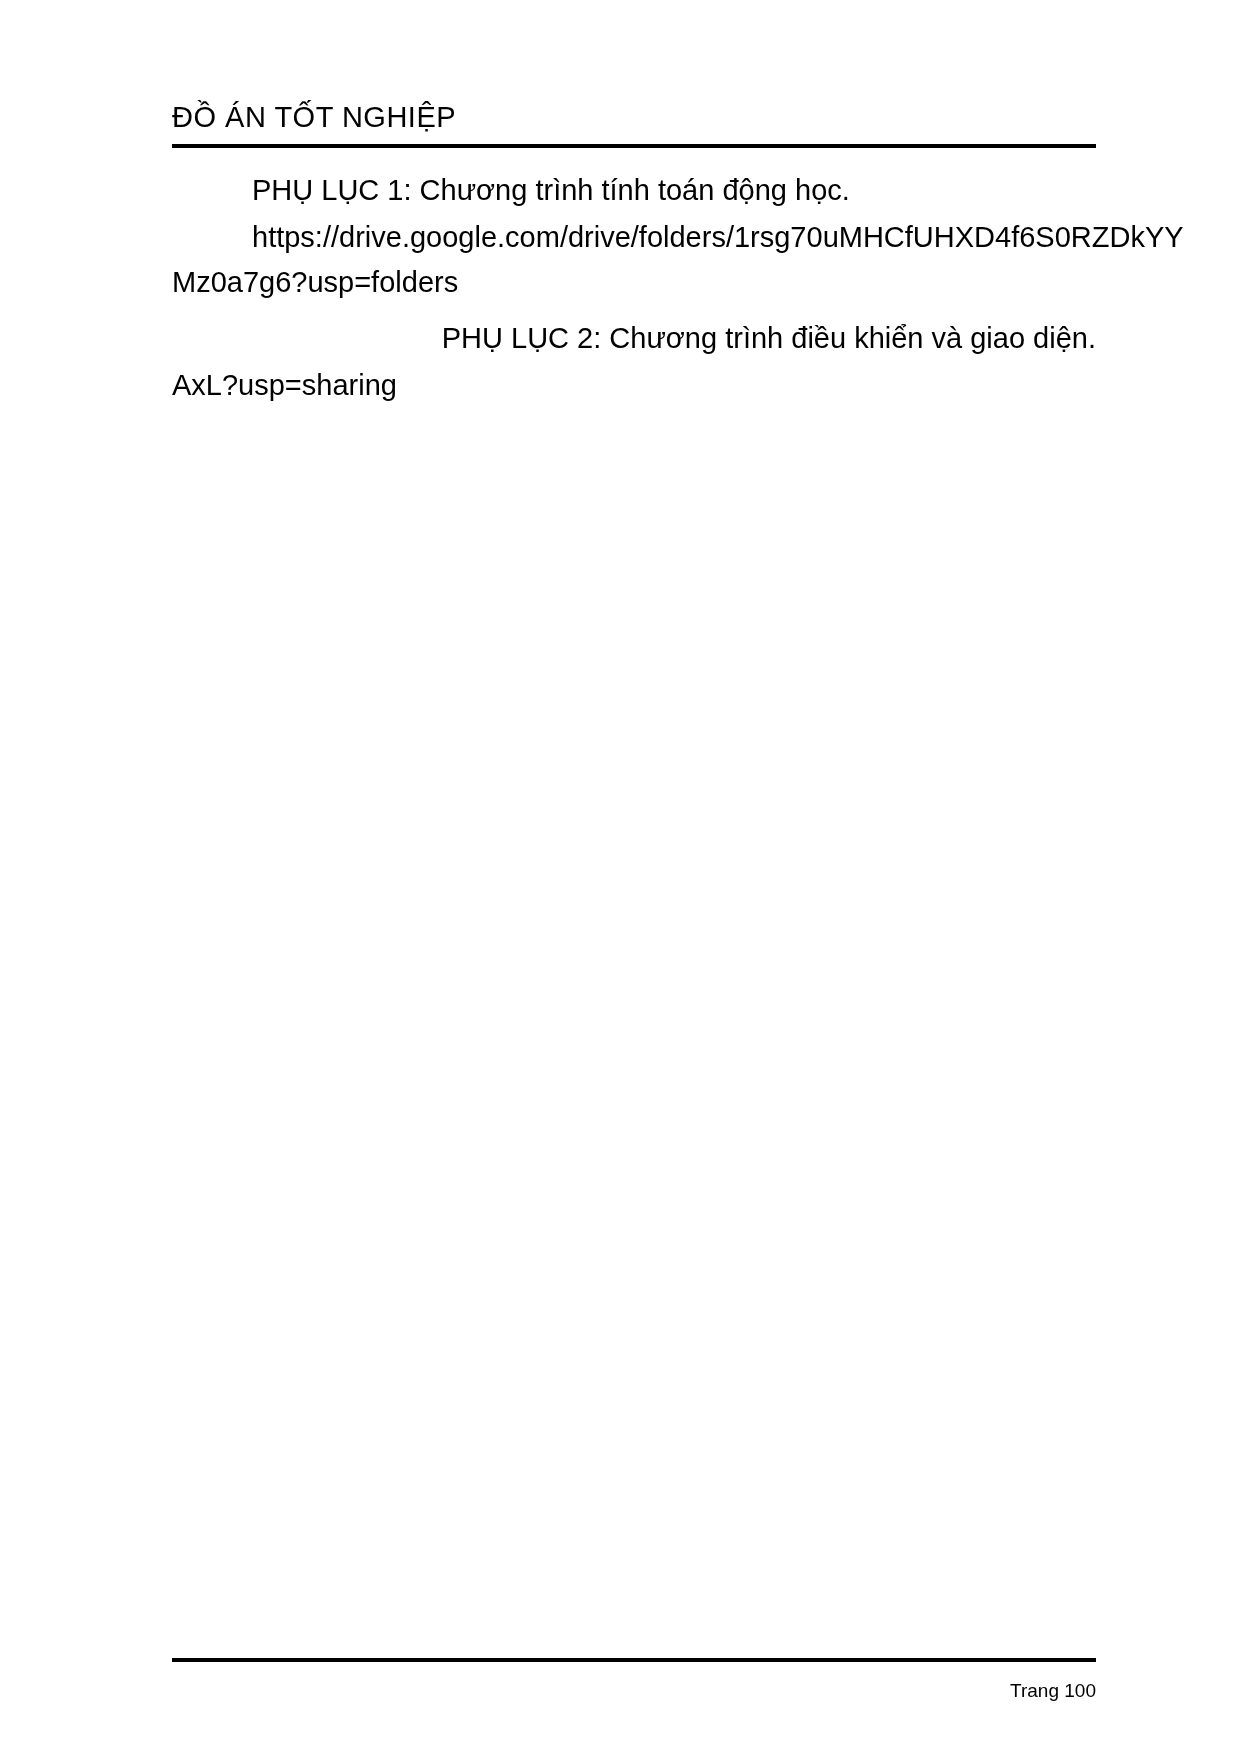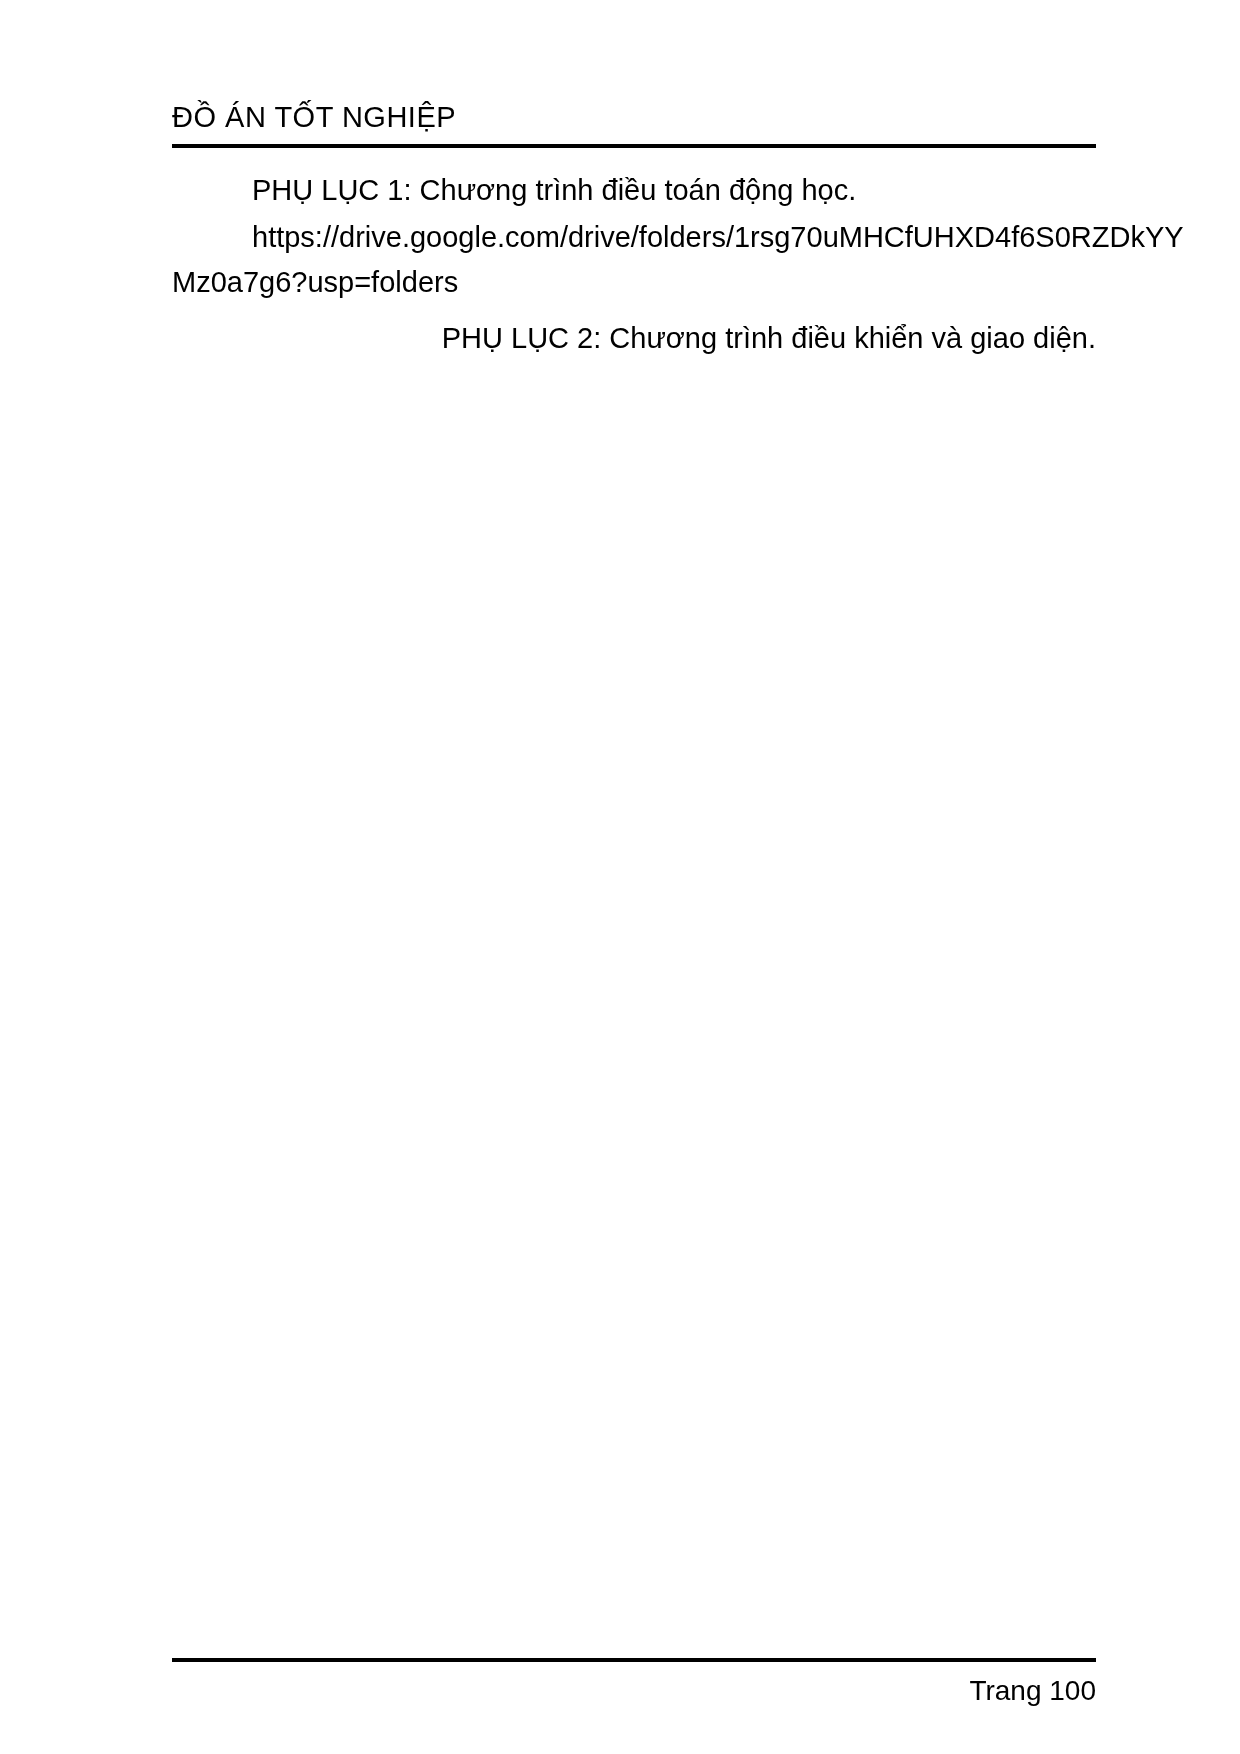--- a/index.html
+++ b/index.html
@@ -61,48 +61,49 @@
     top: 1618px;
     width: 924px;
     height: 4px;
     background: #000000;
   }
   .footer-text {
     position: absolute;
     left: 172px;
     top: 1634px;
     width: 924px;
-    font-size: 28px;
+    font-size: 19px;
     line-height: 34px;
     text-align: right;
   }
 </style>
 </head>
 <body>
 
 <div class="page">
   <div class="content">
 
     <header>
       <div class="header-text">ĐỒ ÁN TỐT NGHIỆP</div>
       <div class="header-rule"></div>
     </header>
 
     <main>
 
-      <p class="caption">PHỤ LỤC 1: Chương trình điều toán động học.</p>
+      <p class="caption">PHỤ LỤC 1: Chương trình tính toán động học.</p>
 
       <p class="url">
         <span class="line first">https://drive.google.com/drive/folders/1rsg70uMHCfUHXD4f6S0RZDkYY</span>
         <span class="line">Mz0a7g6?usp=folders</span>
       </p>
 
       <p class="caption spaced">PHỤ LỤC 2: Chương trình điều khiển và giao diện.</p>
 
       <p class="url">
+        <span class="line">AxL?usp=sharing</span>
       </p>
     </main>
 
   </div>
 
   <footer>
     <div class="footer-rule"></div>
     <div class="footer-text">Trang 100</div>
   </footer>
 </div>

